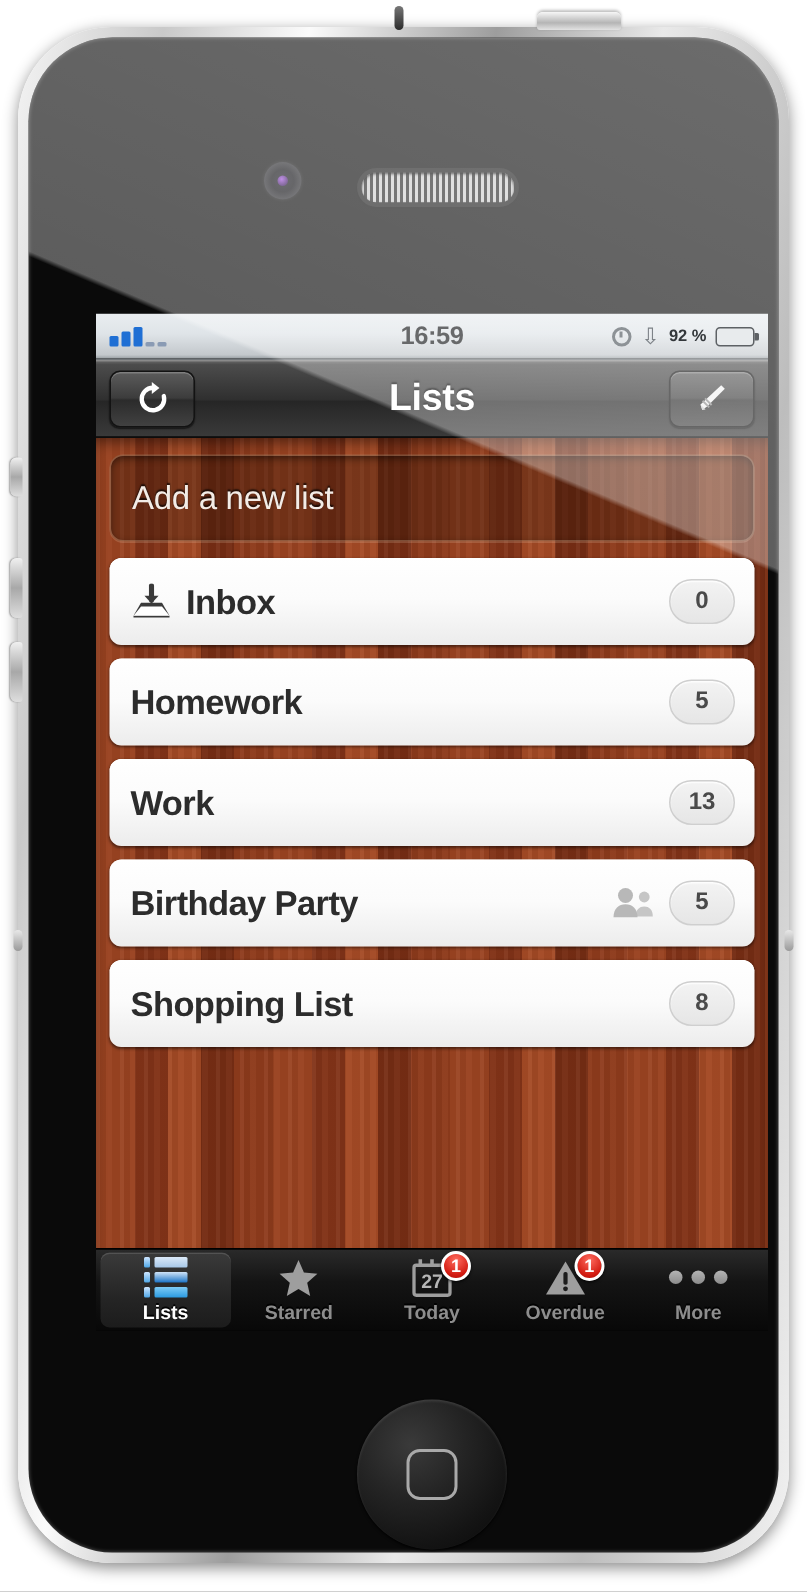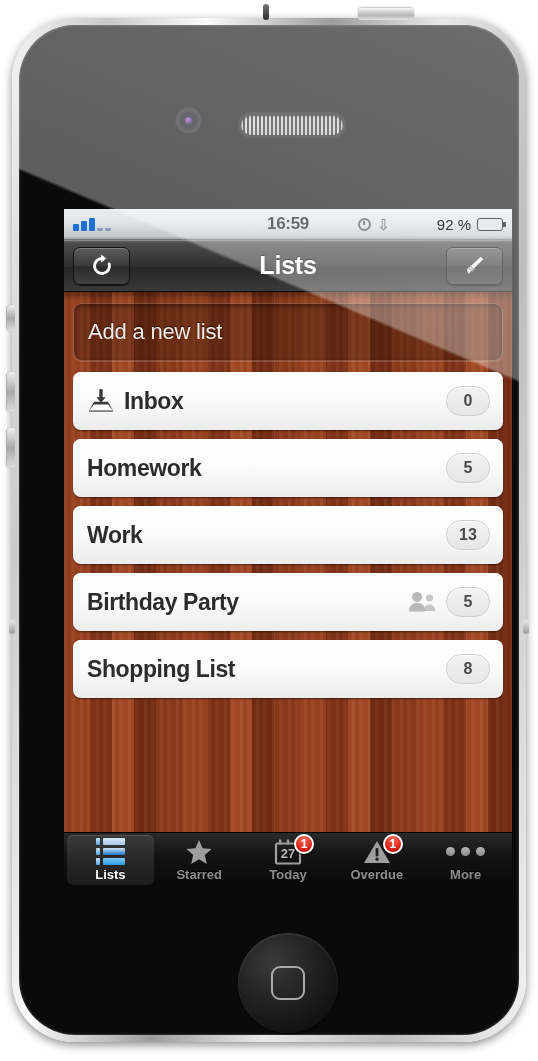--- a/index.html
+++ b/index.html
@@ -144,21 +144,21 @@
   }
   .icon-clock {
     width: 13px; height: 13px; border-radius: 50%;
     border: 2px solid #8d9296; position: relative;
   }
   .icon-clock::after {
     content:""; position:absolute; left:3px; top:1.5px;
     width:1.6px; height:4px; background:#8d9296;
   }
   .icon-bt { font-size: 15px; color: #7e8388; line-height: 1; }
-  .sb-pct { font-size: 15px; font-weight: normal; color: #33373a; margin-left: 41px; }
+  .sb-pct { font-size: 11px; font-weight: bold; color: #33373a; }
   .icon-battery {
     width: 26px; height: 13px; border: 1.6px solid #5d6165;
     border-radius: 3px; padding: 1.5px; position: relative; background:#e8ebed;
   }
   .icon-battery::after {
     content:""; position:absolute; right:-4px; top:3.2px;
     width:2.6px; height:5px; background:#5d6165; border-radius:0 1px 1px 0;
   }
   .batt-fill {
     height: 100%; width: 92%; border-radius: 1px;

